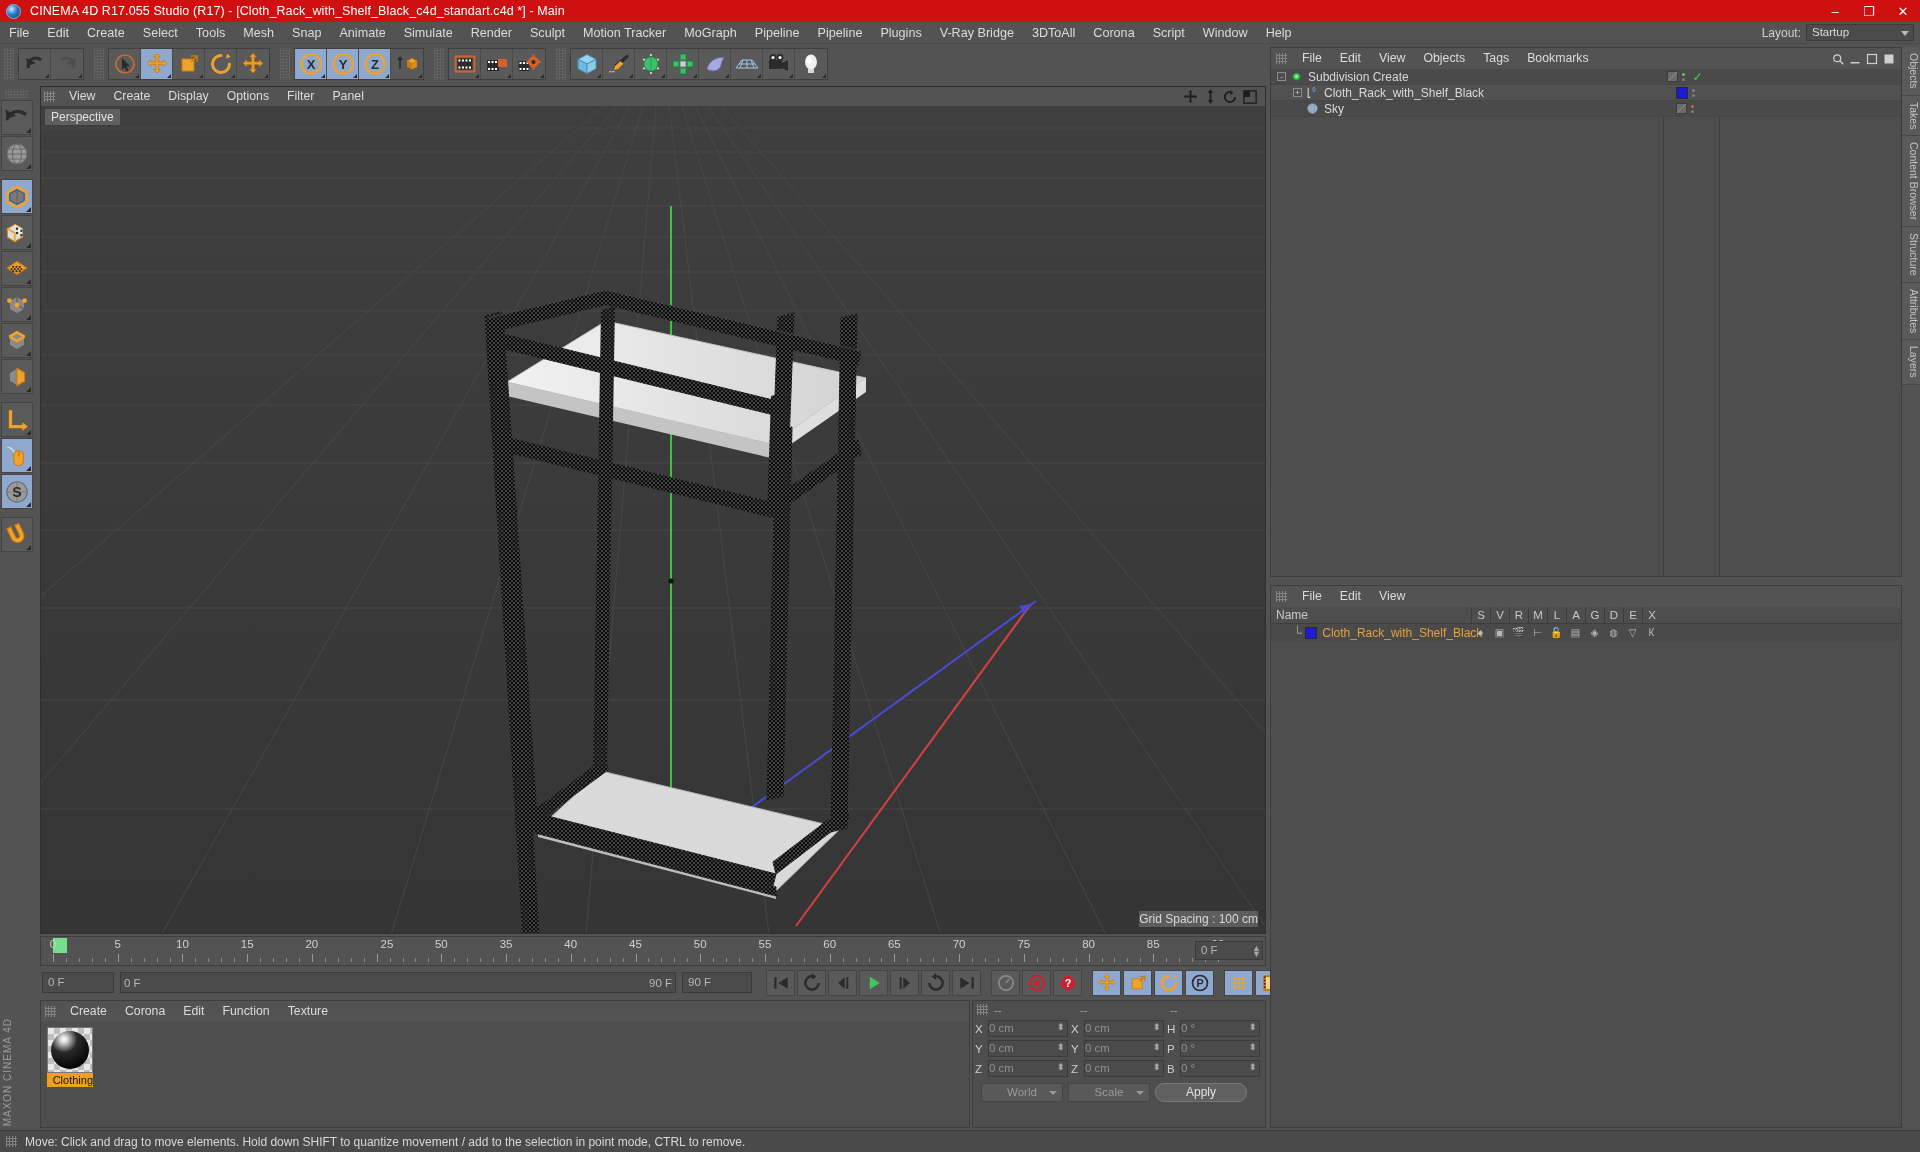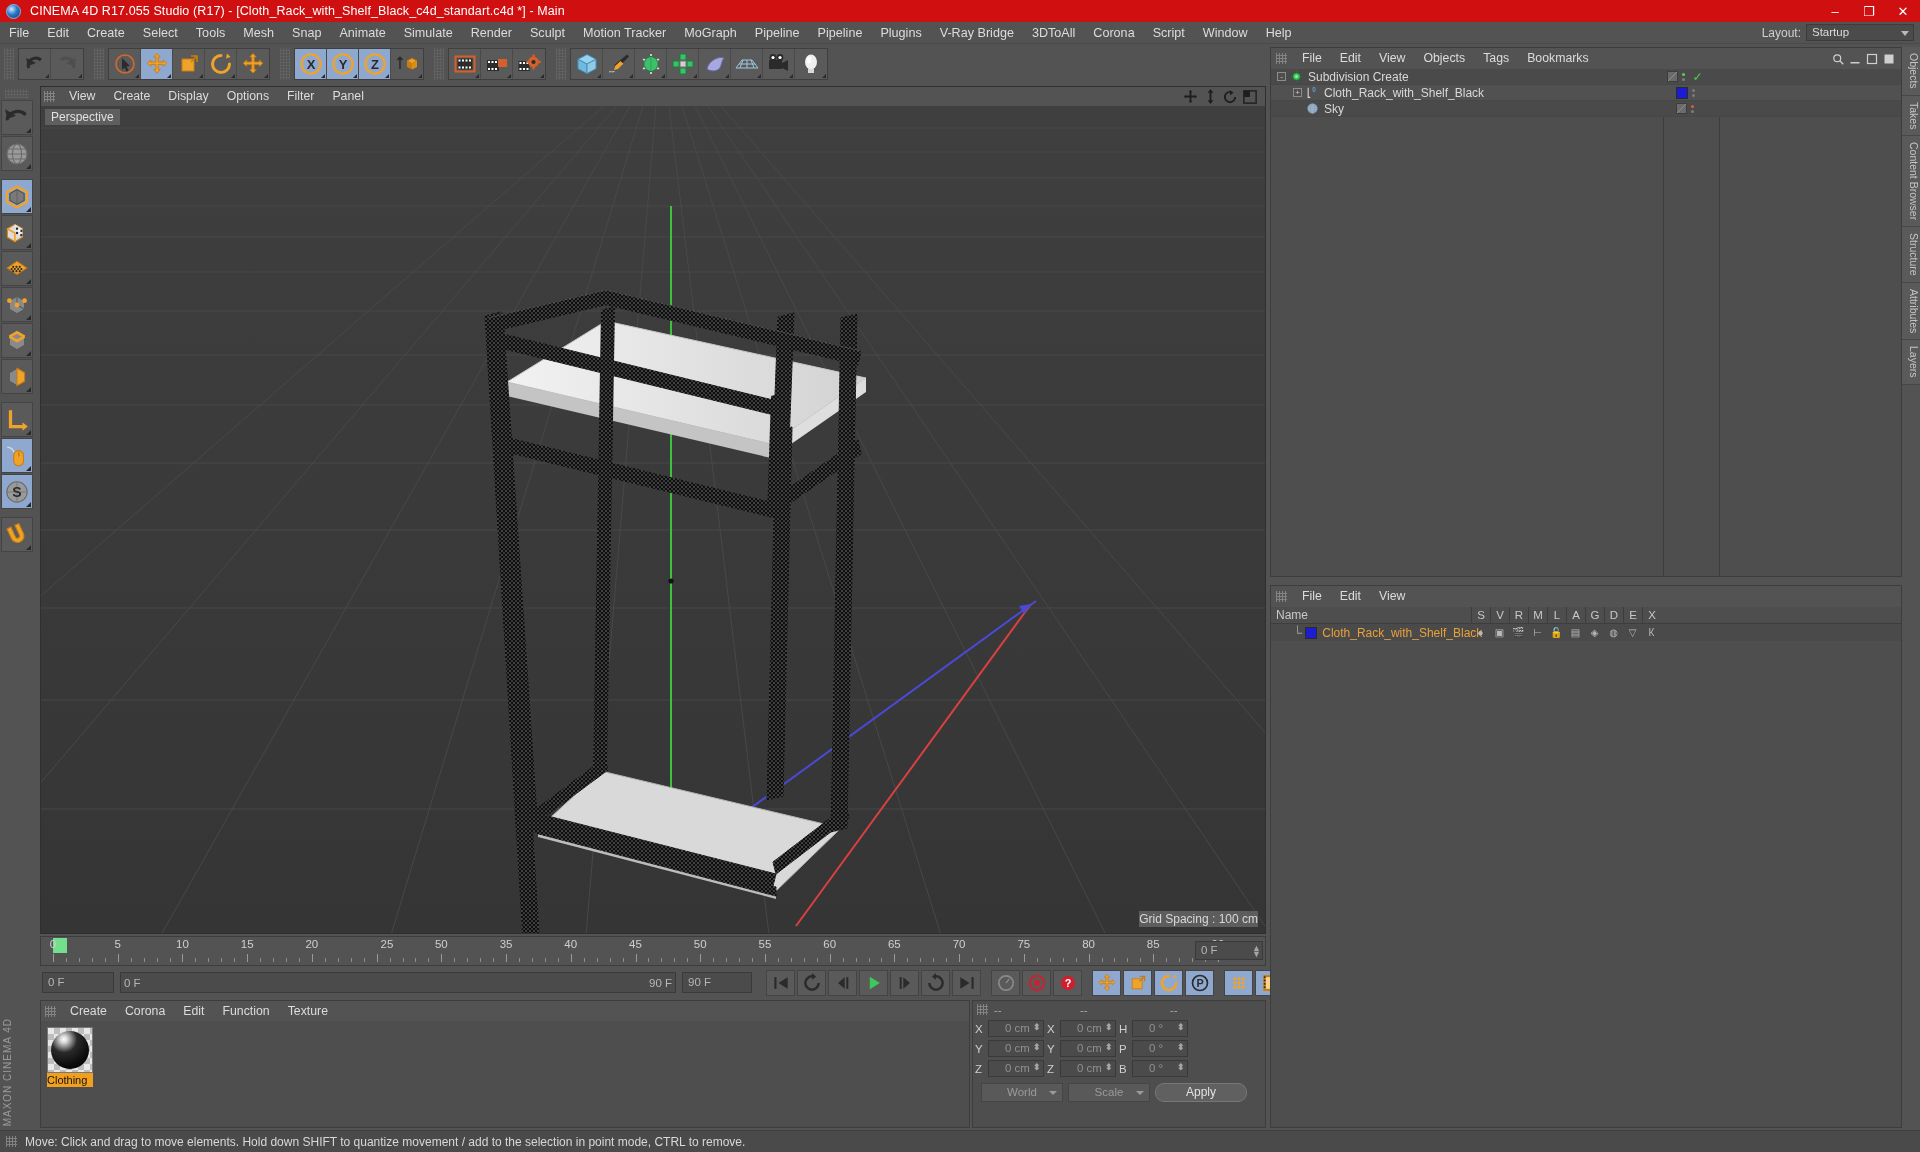--- a/index.html
+++ b/index.html
@@ -69,29 +69,29 @@
 
   
   #matmgr { position:absolute; left:40px; top:1000px; width:930px; height:128px; background:#4e4e4e; border:1px solid #3d3d3d;}
   #matmenu { height:20px; display:flex; align-items:center; background:#535353;}
   #matmenu .g { width:11px; height:11px; margin:0 5px 0 4px; background-image:repeating-linear-gradient(0deg,#9a9a9a 0 1px,transparent 1px 3px),repeating-linear-gradient(90deg,#9a9a9a 0 1px,transparent 1px 3px); background-size:3px 3px; opacity:.7;}
   #matmenu .mi { padding:0 9px; font-size:12.3px; color:#dcdcdc; line-height:20px;}
   #matgrid { padding:6px 0 0 6px; display:flex; }
   .matchip { width:46px; }
   .matsphere { width:46px; height:46px; background-image:linear-gradient(45deg,#bdbdbd 25%,transparent 25%),linear-gradient(-45deg,#bdbdbd 25%,transparent 25%),linear-gradient(45deg,transparent 75%,#bdbdbd 75%),linear-gradient(-45deg,transparent 75%,#bdbdbd 75%); background-size:12px 12px; background-position:0 0,0 6px,6px -6px,-6px 0px; background-color:#e8e8e8; position:relative; border:1px solid #777;}
   .matsphere:after { content:""; position:absolute; left:3px; top:3px; right:3px; bottom:3px; border-radius:50%; background:radial-gradient(circle at 34% 22%, #ffffff 0%, #d8d8d8 9%, #2a2a2a 34%, #0a0a0a 70%, #000 100%); }
-  .matname { font-size:11px; color:#151515; background:#f0a01e; text-align:left; width:46px; height:14px; line-height:14px; overflow:hidden; white-space:nowrap;}
+  .matname { font-size:11px; color:#151515; background:#f0a01e; text-align:right; width:46px; height:14px; line-height:14px; overflow:hidden; white-space:nowrap;}
 
   
   #coord { position:absolute; left:972px; top:1000px; width:294px; height:128px; background:#4e4e4e; border:1px solid #3d3d3d;}
   #coordhdr { height:17px; display:flex; align-items:center; color:#a8a8a8; font-size:11.5px;}
   #coordhdr .g { width:11px; height:11px; margin:0 6px 0 4px; background-image:repeating-linear-gradient(0deg,#9a9a9a 0 1px,transparent 1px 3px),repeating-linear-gradient(90deg,#9a9a9a 0 1px,transparent 1px 3px); background-size:3px 3px; opacity:.7;}
   .crow { display:flex; align-items:center; height:19px; margin:1px 0 0 2px;}
   .clab { width:13px; font-size:11.5px; color:#cfcfcf; text-align:left;}
-  .cfield { width:56px; height:17px; background:#4b4b4b; border:1px solid #3a3a3a; color:#909090; font-size:11.4px; padding-left:16px; line-height:15px; position:relative; margin-right:3px;}
+  .cfield { width:80px; height:17px; background:#4b4b4b; border:1px solid #3a3a3a; color:#909090; font-size:11.4px; padding-left:0; line-height:15px; position:relative; margin-right:3px;}
   .cdrop { height:19px; background:#595959; border:1px solid #454545; color:#9a9a9a; font-size:11.5px; text-align:center; line-height:17px; position:relative;}
   .cdrop:after{content:"";position:absolute;right:5px;top:7px;border-left:4px solid transparent;border-right:4px solid transparent;border-top:4px solid #9a9a9a;}
   #applybtn { height:19px; width:92px; background:#606060; border:1px solid #777; border-radius:9px; color:#e2e2e2; font-size:12px; text-align:center; line-height:17px;}
 
   
   #objmgr { position:absolute; left:1270px; top:47px; width:632px; height:530px; background:#4e4e4e; border:1px solid #3d3d3d;}
   #objmenu { height:21px; display:flex; align-items:center; background:#535353; }
   #objmenu .g { width:11px; height:11px; margin:0 6px 0 5px; background-image:repeating-linear-gradient(0deg,#9a9a9a 0 1px,transparent 1px 3px),repeating-linear-gradient(90deg,#9a9a9a 0 1px,transparent 1px 3px); background-size:3px 3px; opacity:.7;}
   #objmenu .mi { padding:0 9px; font-size:12.3px; color:#dcdcdc; line-height:21px;}
   #objmenu .rico { margin-left:auto; display:flex; gap:5px; padding-right:6px; align-items:center;}

